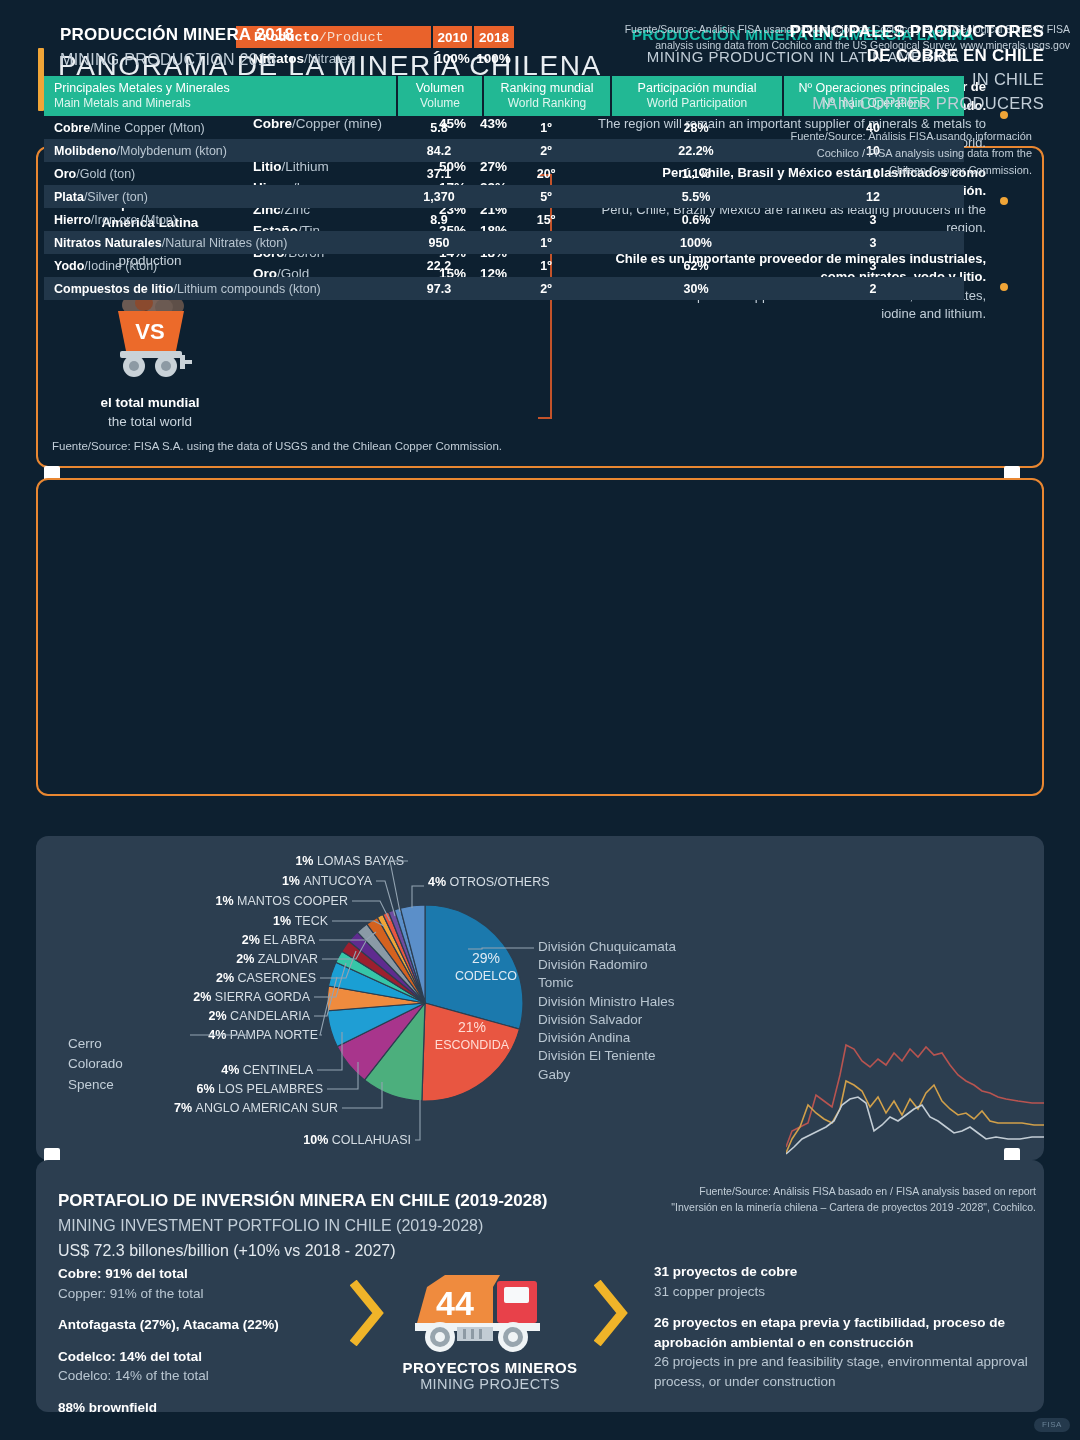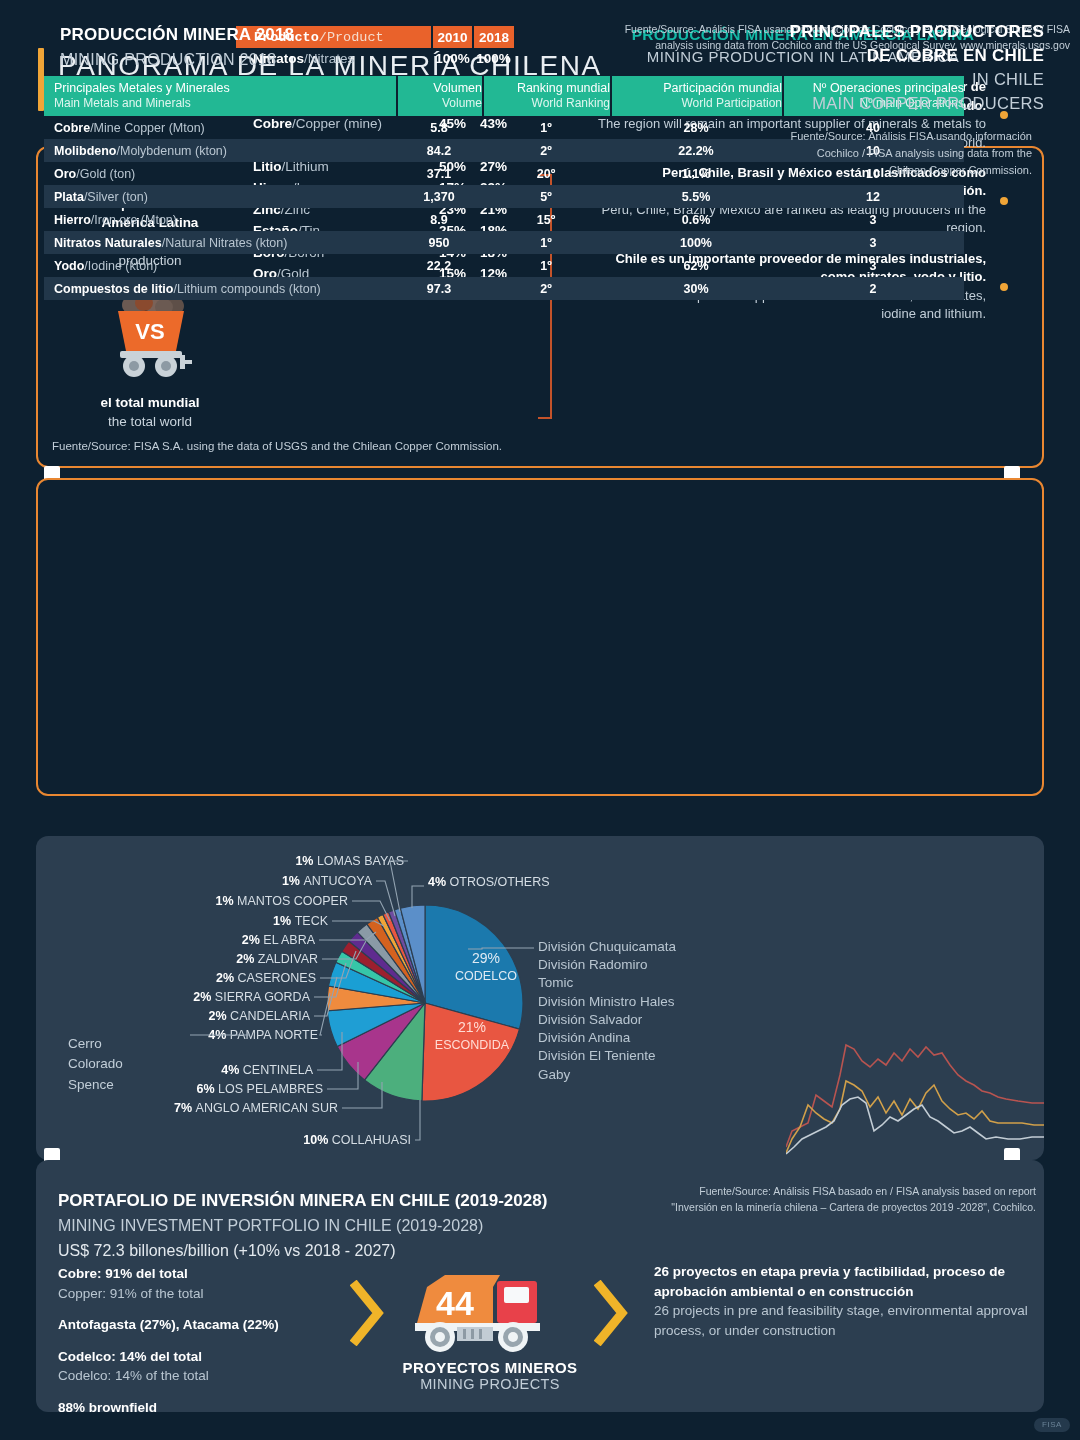--- a/index.html
+++ b/index.html
@@ -88,21 +88,21 @@
   .b2-title .es { font-size:17px; font-weight:bold; color:#ffffff; letter-spacing:.2px; line-height:1.5;}
   .b2-title .en { font-size:16px; font-weight:normal; color:#c2ced8; letter-spacing:.3px; line-height:1.5;}
   .b2-src { position:absolute; right:10px; top:22px; width:450px; text-align:right; font-size:10.5px; color:#c2ced8; line-height:1.5; }
 
   .t2 { position:absolute; left:44px; top:76px; width:920px; border-collapse:separate; border-spacing:0; }
   .t2 thead th { background:#22b894; height:40px; vertical-align:middle; border-left:2px solid #0d2030; }
   .t2 thead th:first-child { border-left:none; }
   .t2 thead .es { display:block; font-size:12.5px; font-weight:normal; color:#ffffff; line-height:1.3;}
   .t2 thead .en { display:block; font-size:12px; font-weight:normal; color:#dff6ef; line-height:1.3;}
   .t2 thead th.c0 { text-align:left; padding-left:10px; width:352px; }
-  .t2 thead th.cx { text-align:right; }
+  .t2 thead th.cx { text-align:center; }
   .t2 tbody tr.even td { background:#22374a; }
   .t2 tbody tr.odd td { background:transparent; }
   .t2 tbody td { height:23px; vertical-align:middle; font-size:12.5px; }
   .t2 tbody td.c0 { text-align:left; padding-left:10px; }
   .t2 tbody td.cx { text-align:center; font-weight:bold; color:#ffffff; }
   .t2 .es { font-weight:bold; color:#ffffff; }
   .t2 .en { font-weight:normal; color:#b9c6d1; }
 
   
   #n1 { left:44px; top:466px; }
@@ -533,19 +533,23 @@
     <div class="truck-cap-es">PROYECTOS MINEROS</div>
     <div class="truck-cap-en">MINING PROJECTS</div>
   </div>
 
   <svg style="position:absolute; left:594px; top:1280px;" width="36" height="66">
     <polyline points="6,6 28,33 6,60" fill="none" stroke="#f0b429" stroke-width="9" stroke-linecap="square"></polyline>
   </svg>
 
   <div class="b4-right" style="position:absolute; left:654px; top:1262px; width:390px;" id="b4right">
       <div class="grp">
+        <div class="es">31 proyectos de cobre</div>
+        <div class="en">31 copper projects</div>
+      </div>
+      <div class="grp">
         <div class="es">26 proyectos en etapa previa y factibilidad, proceso de aprobación ambiental o en construcción</div>
         <div class="en">26 projects in pre and feasibility stage, environmental approval process, or under construction</div>
       </div>
     </div>
 
   <div class="logo">FISA</div>
 </div>
 
 </body></html>

